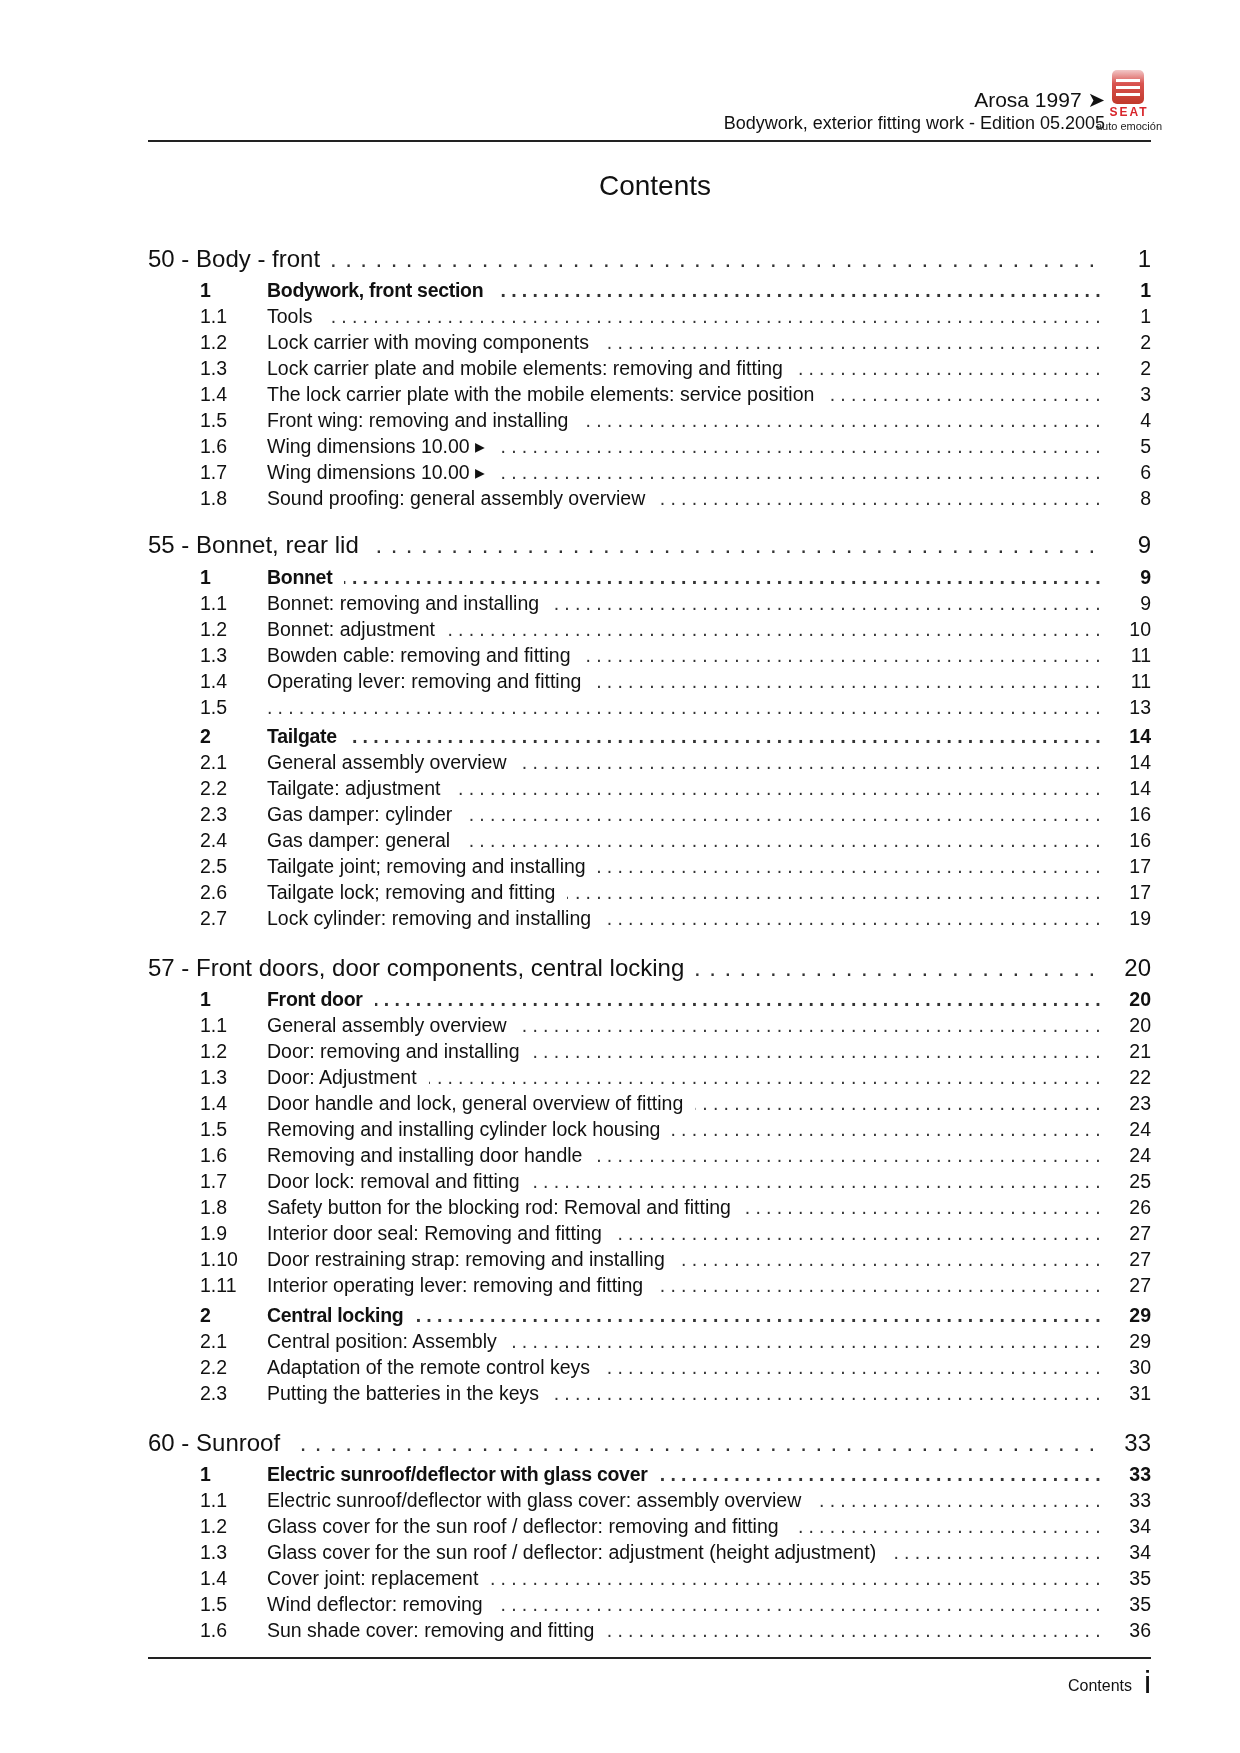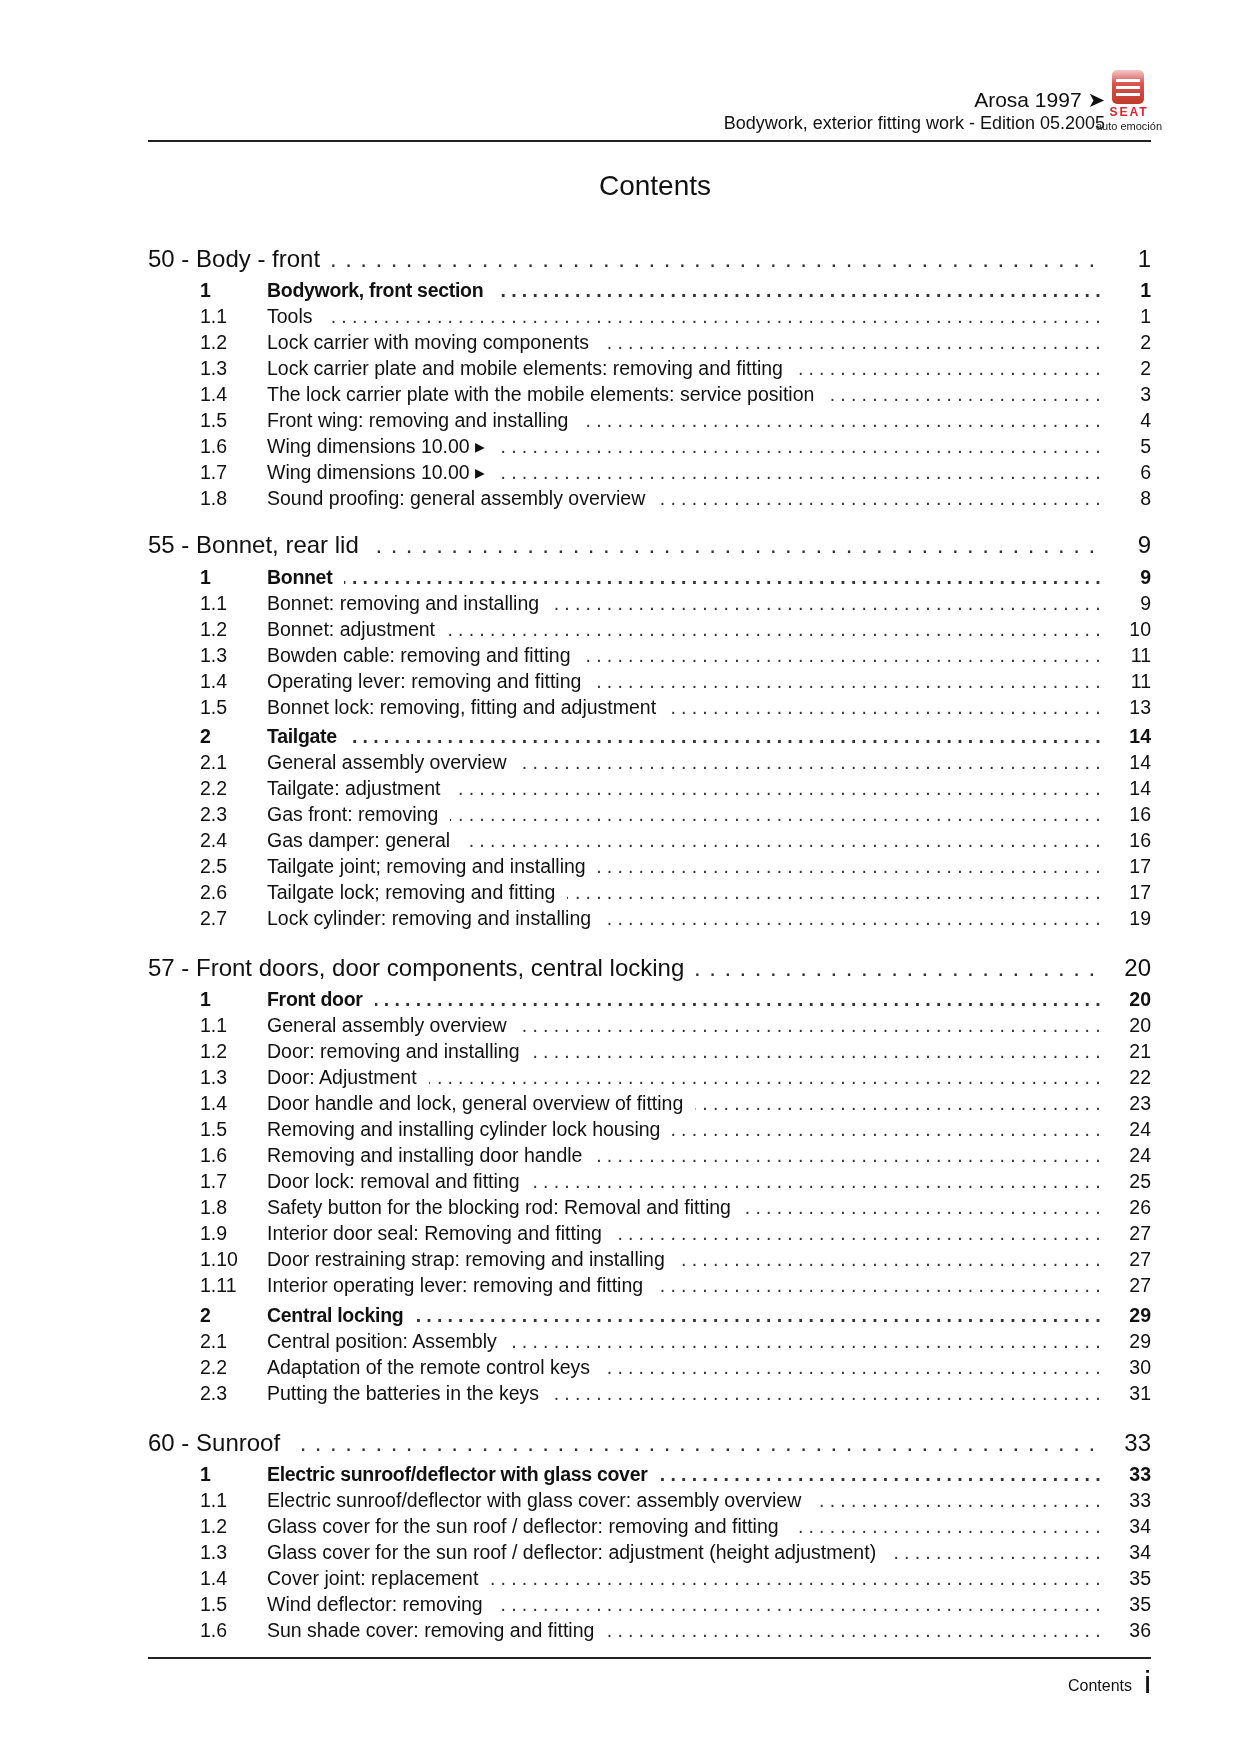--- a/index.html
+++ b/index.html
@@ -145,21 +145,20 @@
     </div>
     <div class="row sub" style="top: 670px;">
       <span class="dots">........................................................................................................................................................................................................</span>
       <span class="num">1.4</span>
       <span class="lbl">Operating lever: removing and fitting</span>
       <span class="pg">11</span>
     </div>
     <div class="row sub" style="top: 696px;">
       <span class="dots">........................................................................................................................................................................................................</span>
       <span class="num">1.5</span>
-      <span class="lbl">Bonnet lock: removing, fitting and adjustment</span>
       <span class="pg">13</span>
     </div>
     <div class="row ch" style="top: 725px;">
       <span class="dots">........................................................................................................................................................................................................</span>
       <span class="num">2</span>
       <span class="lbl">Tailgate</span>
       <span class="pg">14</span>
     </div>
     <div class="row sub" style="top: 751px;">
       <span class="dots">........................................................................................................................................................................................................</span>
@@ -169,21 +168,21 @@
     </div>
     <div class="row sub" style="top: 777px;">
       <span class="dots">........................................................................................................................................................................................................</span>
       <span class="num">2.2</span>
       <span class="lbl">Tailgate: adjustment</span>
       <span class="pg">14</span>
     </div>
     <div class="row sub" style="top: 803px;">
       <span class="dots">........................................................................................................................................................................................................</span>
       <span class="num">2.3</span>
-      <span class="lbl">Gas front: removing</span>
+      <span class="lbl">Gas damper: cylinder</span>
       <span class="pg">16</span>
     </div>
     <div class="row sub" style="top: 829px;">
       <span class="dots">........................................................................................................................................................................................................</span>
       <span class="num">2.4</span>
       <span class="lbl">Gas damper: general</span>
       <span class="pg">16</span>
     </div>
     <div class="row sub" style="top: 855px;">
       <span class="dots">........................................................................................................................................................................................................</span>

